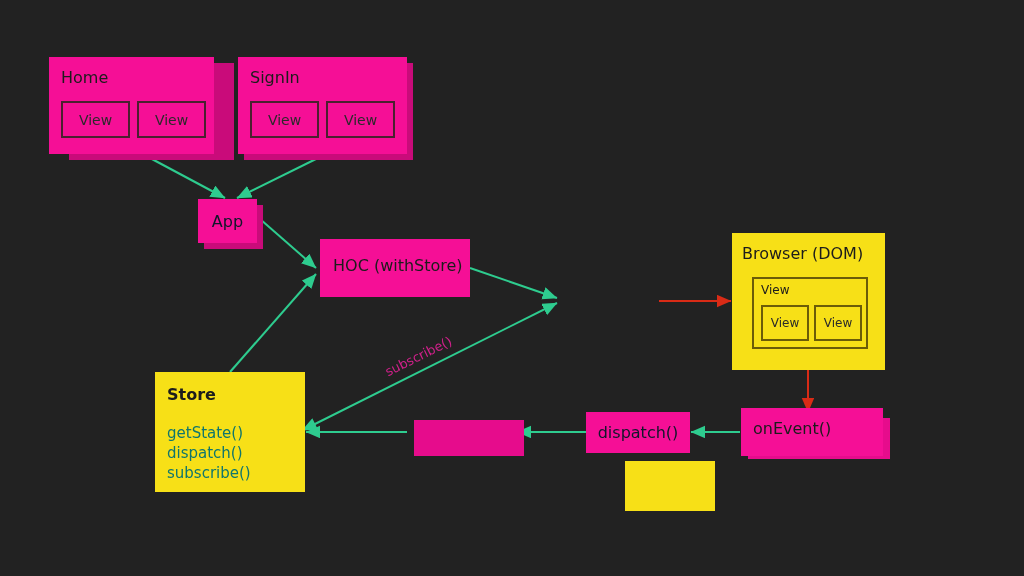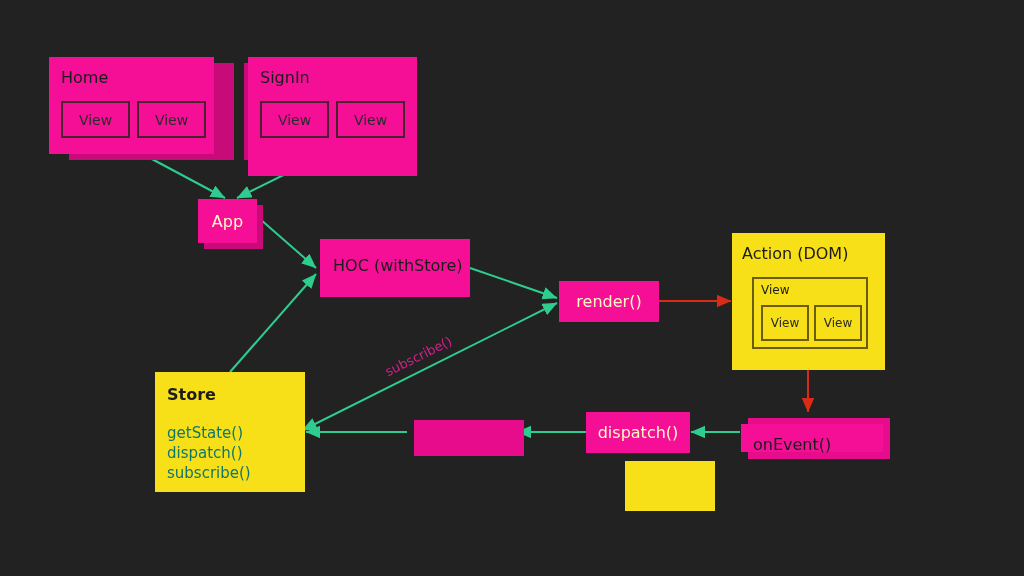--- a/index.html
+++ b/index.html
@@ -64,21 +64,21 @@
     position: absolute;
     box-sizing: border-box;
     border: 2px solid #6b5c08;
   }
   .centered-label {
     position: absolute;
     left: 0; right: 0; top: 0; bottom: 0;
     display: flex;
     align-items: center;
     justify-content: center;
-    color: #fef9c3;
+    color: #0f172a;
     font-size: 16px;
     white-space: nowrap;
   }
   .left-label {
     position: absolute;
     color: #1c1c1c;
     font-size: 16px;
     white-space: nowrap;
   }
   .store-methods {
@@ -145,58 +145,55 @@
     <div class="left-label" style="left:12px; top:11px;">Home</div>
     <div class="subbox" style="left:12px; top:44px; width:69px; height:37px;">
       <span class="subbox-label">View</span>
     </div>
     <div class="subbox" style="left:88px; top:44px; width:69px; height:37px;">
       <span class="subbox-label">View</span>
     </div>
   </div>
 
   <div class="shadow pink" style="left:244px; top:63px; width:169px; height:97px; background:#C90B7A;"></div>
-  <div class="node box-pink" style="left:248px; top:57px; width:169px; height:119px;">
+  <div class="node box-pink" style="left:238px; top:57px; width:169px; height:97px;">
     <div class="left-label" style="left:12px; top:11px;">SignIn</div>
     <div class="subbox" style="left:12px; top:44px; width:69px; height:37px;">
       <span class="subbox-label">View</span>
     </div>
     <div class="subbox" style="left:88px; top:44px; width:69px; height:37px;">
       <span class="subbox-label">View</span>
     </div>
   </div>
 
   <div class="shadow pink" style="left:204px; top:205px; width:59px; height:44px; background:#C90B7A;"></div>
   <div class="node box-pink" style="left:198px; top:199px; width:59px; height:44px;">
     <div class="centered-label">App</div>
   </div>
 
   <div class="node box-pink" style="left:320px; top:239px; width:150px; height:58px;">
     <div class="left-label" style="left:13px; top:17px;">HOC (withStore)</div>
   </div>
 
-  <div class="node box-pink" style="left:559px; top:281px; width:100px; height:41px;">
-    <div class="centered-label">render()</div>
-  </div>
 
   <div class="node box-yellow" style="left:732px; top:233px; width:153px; height:137px;">
-    <div class="left-label" style="left:10px; top:11px;">Action (DOM)</div>
+    <div class="left-label" style="left:10px; top:11px;">Browser (DOM)</div>
     <div class="subbox-y" style="left:20px; top:44px; width:116px; height:72px;">
       <div class="left-label" style="left:7px; top:4px; font-size:12px;">View</div>
       <div class="subbox-y" style="left:7px; top:26px; width:48px; height:36px; display:flex; align-items:center; justify-content:center;">
         <span class="subbox-label" style="font-size:12px;">View</span>
       </div>
       <div class="subbox-y" style="left:60px; top:26px; width:48px; height:36px; display:flex; align-items:center; justify-content:center;">
         <span class="subbox-label" style="font-size:12px;">View</span>
       </div>
     </div>
   </div>
 
   <div class="shadow pink" style="left:748px; top:418px; width:142px; height:41px; background:#E60C8C;"></div>
-  <div class="node box-pink" style="left:741px; top:424px; width:142px; height:28px;">
+  <div class="node box-pink" style="left:741px; top:408px; width:142px; height:48px;">
     <div class="left-label" style="left:12px; top:11px;">onEvent()</div>
   </div>
 
   <div class="node box-pink" style="left:586px; top:412px; width:104px; height:41px;">
     <div class="centered-label">dispatch()</div>
   </div>
 
   <div class="shadow yellow" style="left:625px; top:461px; width:90px; height:50px;"></div>
 
   <div class="shadow pink" style="left:414px; top:420px; width:110px; height:36px; background:#E60C8C;"></div>

